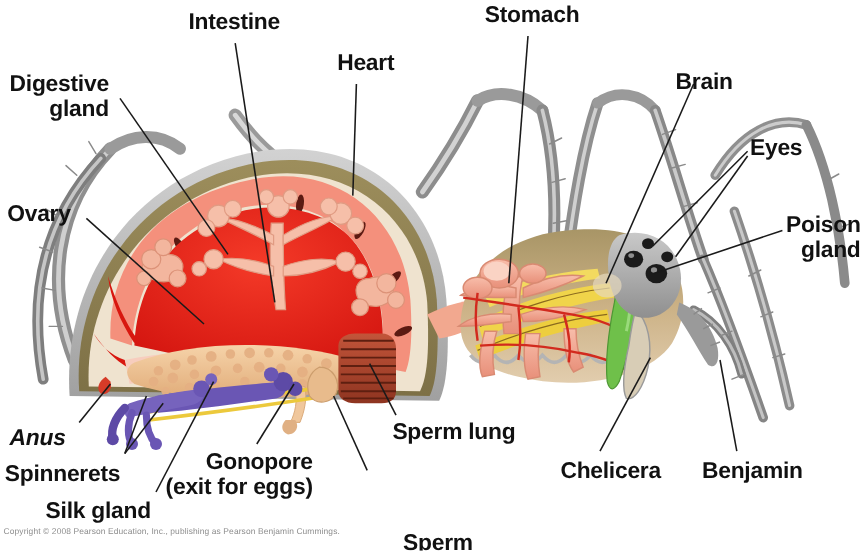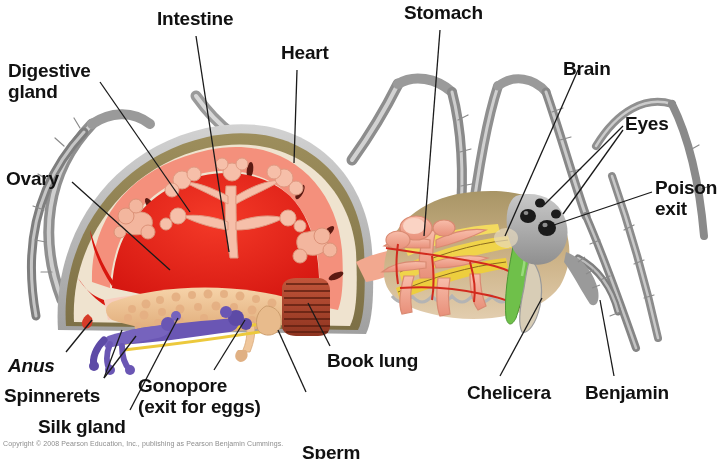--- a/index.html
+++ b/index.html
@@ -1,20 +1,20 @@
 <!DOCTYPE html>
 <html><head>
 <meta charset="utf-8">
 <style>
   html,body{margin:0;padding:0;background:#ffffff;}
   body{font-family:"Liberation Sans",sans-serif;}
   #stage{position:relative;width:720px;height:459px;background:#ffffff;overflow:hidden;}
   #art{position:absolute;left:0;top:0;width:720px;height:459px;}
   .lbl{position:absolute;font-family:"Liberation Sans",sans-serif;font-weight:bold;
-       color:#111111;font-size:19px;line-height:21px;white-space:pre;letter-spacing:-0.2px;}
+       color:#111111;font-size:19px;line-height:21px;white-space:pre;letter-spacing:-0.2px;text-align:right;}
   .copy{position:absolute;left:3px;top:440px;font-family:"Liberation Sans",sans-serif;
         font-size:7px;color:#8d8d8d;font-weight:normal;letter-spacing:0.1px;}
 </style>
 </head>
 <body>
 
 <div id="stage">
 
   <svg id="art" viewBox="0 0 720 459">
     <defs>
@@ -365,30 +365,30 @@
       </g>
   </svg>
 
   <div id="label-layer">
       <div class="lbl" style="left: 157px; top: 8px;">Intestine</div>
       <div class="lbl" style="left: 281px; top: 42px;">Heart</div>
       <div class="lbl" style="left: 404px; top: 2px;">Stomach</div>
       <div class="lbl" style="left: 563px; top: 58px;">Brain</div>
       <div class="lbl" style="left: 625px; top: 113px;">Eyes</div>
       <div class="lbl" style="left: 655px; top: 177px;">Poison
-exit</div>
+gland</div>
       <div class="lbl" style="left: 8px; top: 60px;">Digestive
 gland</div>
       <div class="lbl" style="left: 6px; top: 168px;">Ovary</div>
       <div class="lbl" style="left: 8px; top: 355px; font-style: italic;">Anus</div>
       <div class="lbl" style="left: 4px; top: 385px;">Spinnerets</div>
       <div class="lbl" style="left: 38px; top: 416px;">Silk gland</div>
       <div class="lbl" style="left: 138px; top: 375px;">Gonopore
 (exit for eggs)</div>
-      <div class="lbl" style="left: 327px; top: 350px;">Book lung</div>
+      <div class="lbl" style="left: 327px; top: 350px;">Sperm lung</div>
       <div class="lbl" style="left: 302px; top: 398px; margin-top: 44px;">Sperm
 receptacle</div>
       <div class="lbl" style="left: 467px; top: 382px;">Chelicera</div>
       <div class="lbl" style="left: 585px; top: 382px;">Benjamin</div>
     </div>
 
   <div class="copy">Copyright © 2008 Pearson Education, Inc., publishing as Pearson Benjamin Cummings.</div>
 </div>
 
 </body></html>

